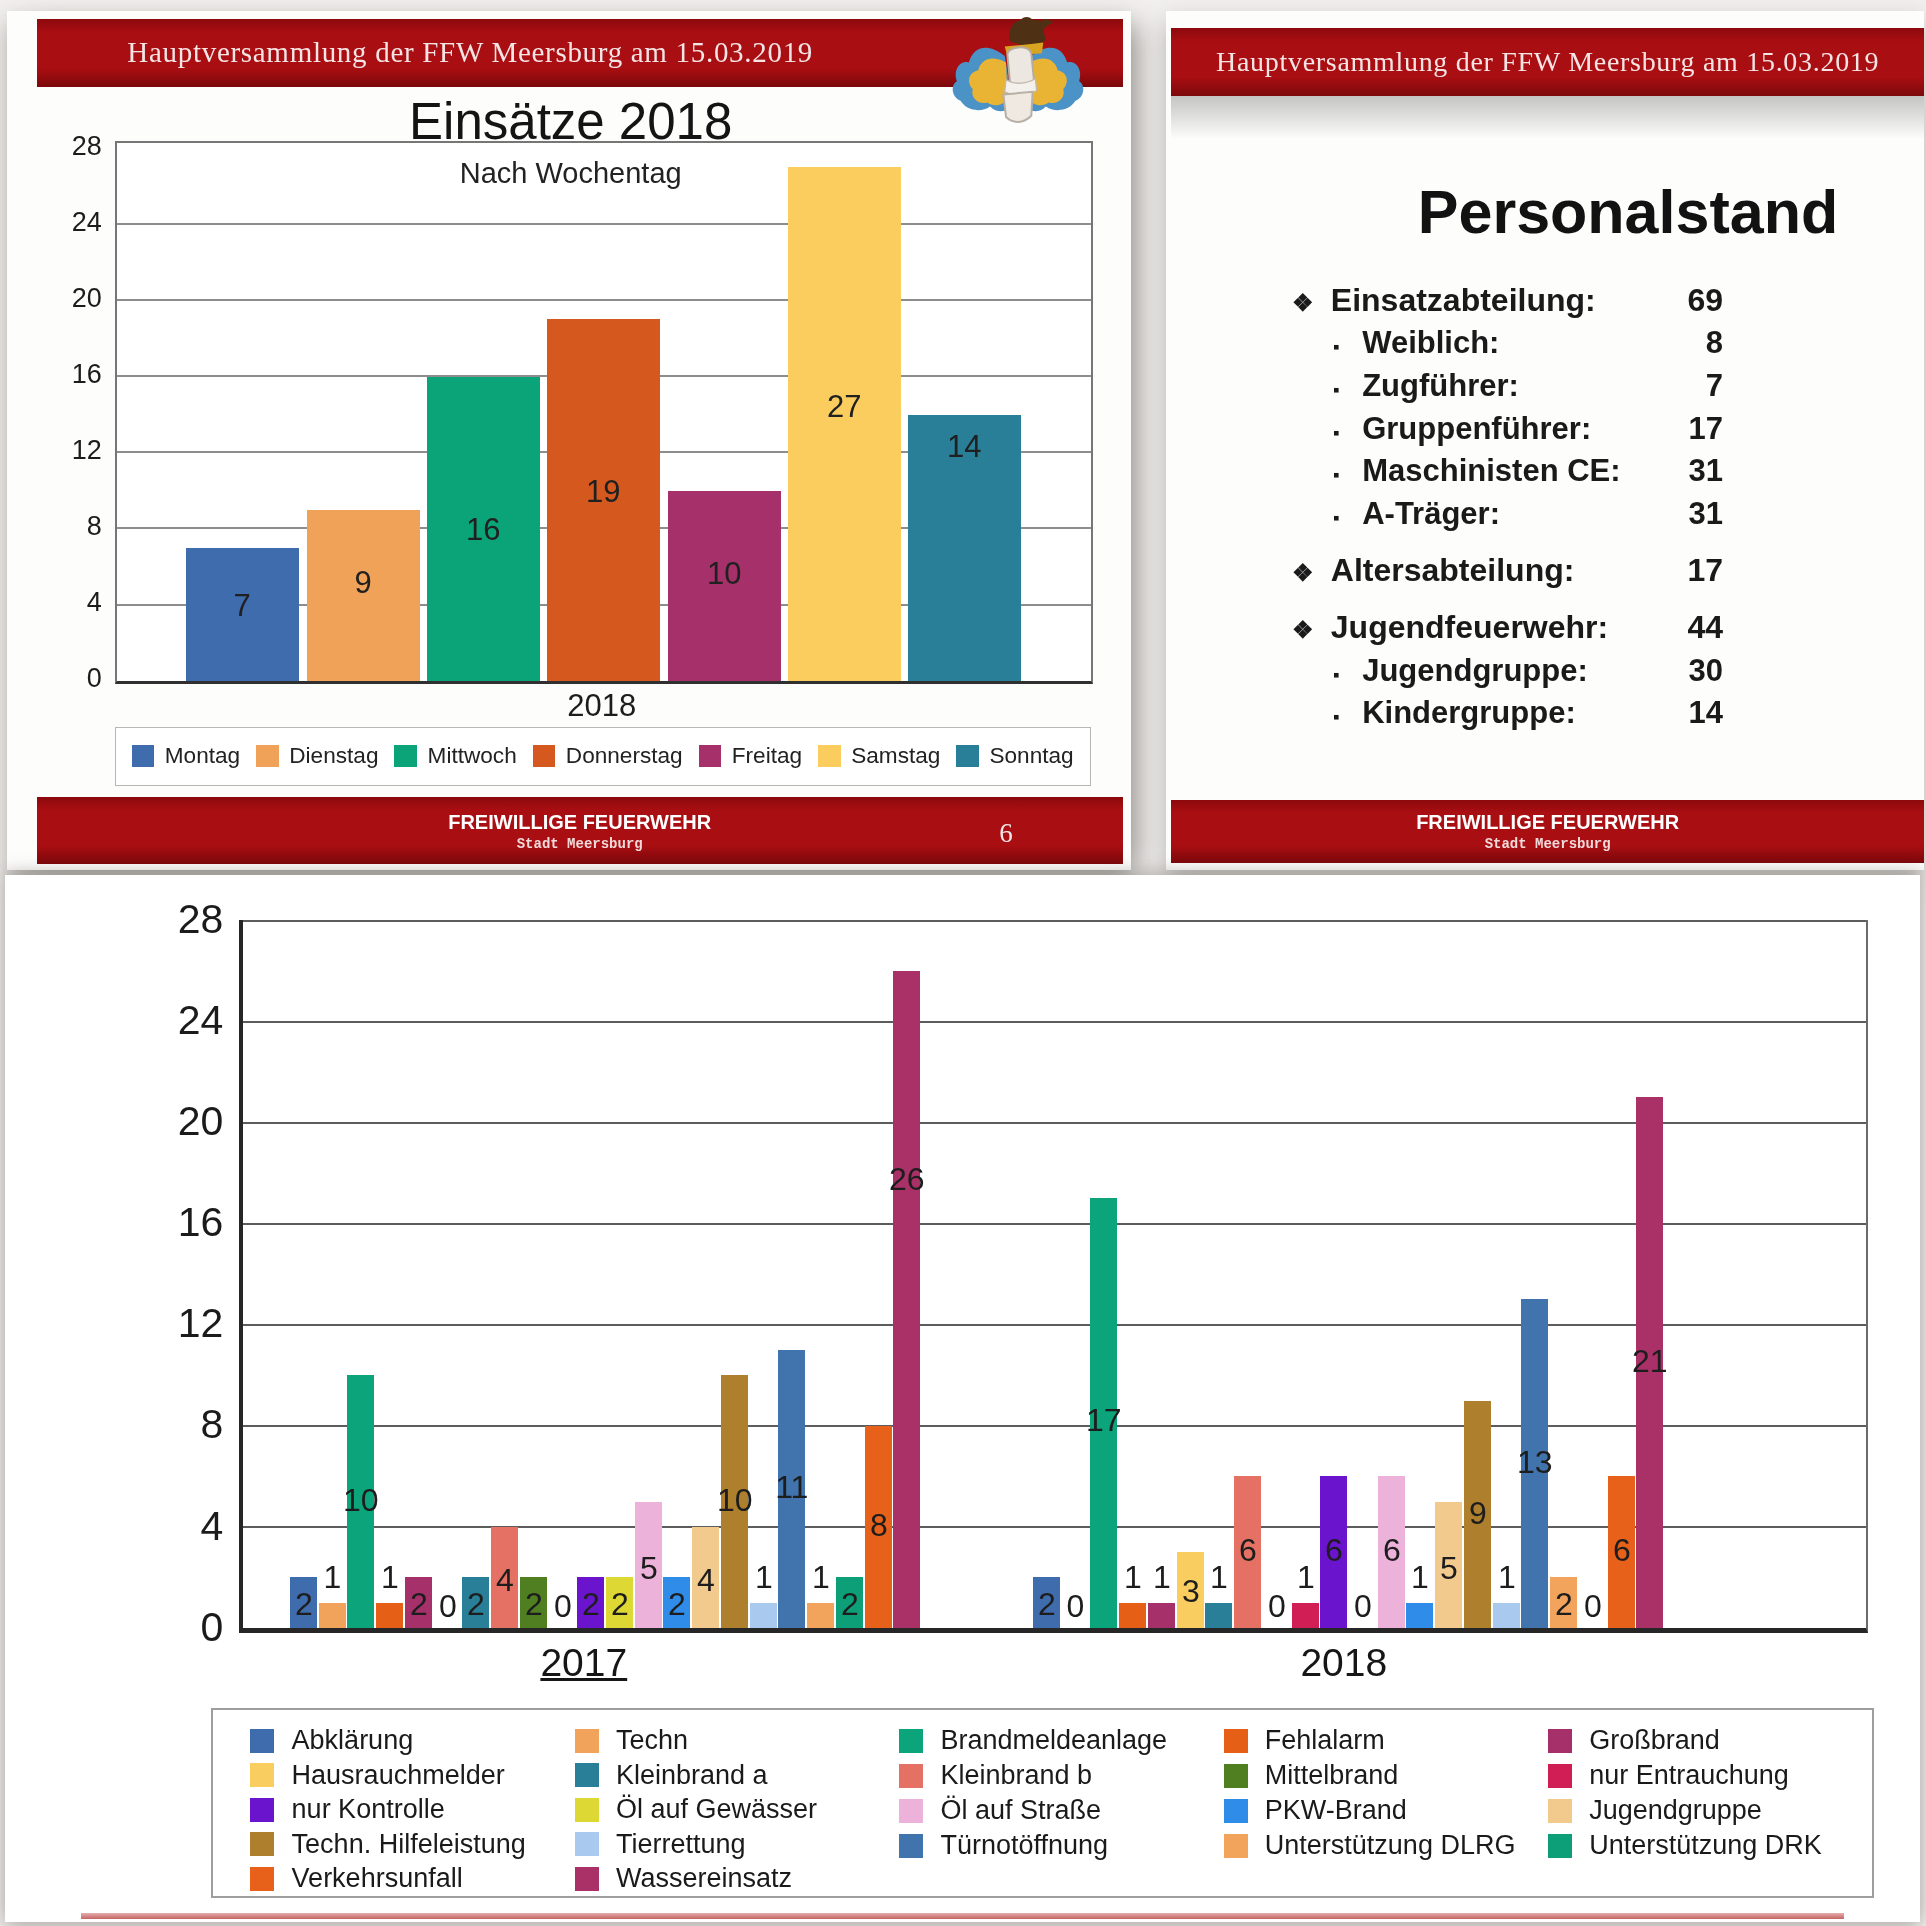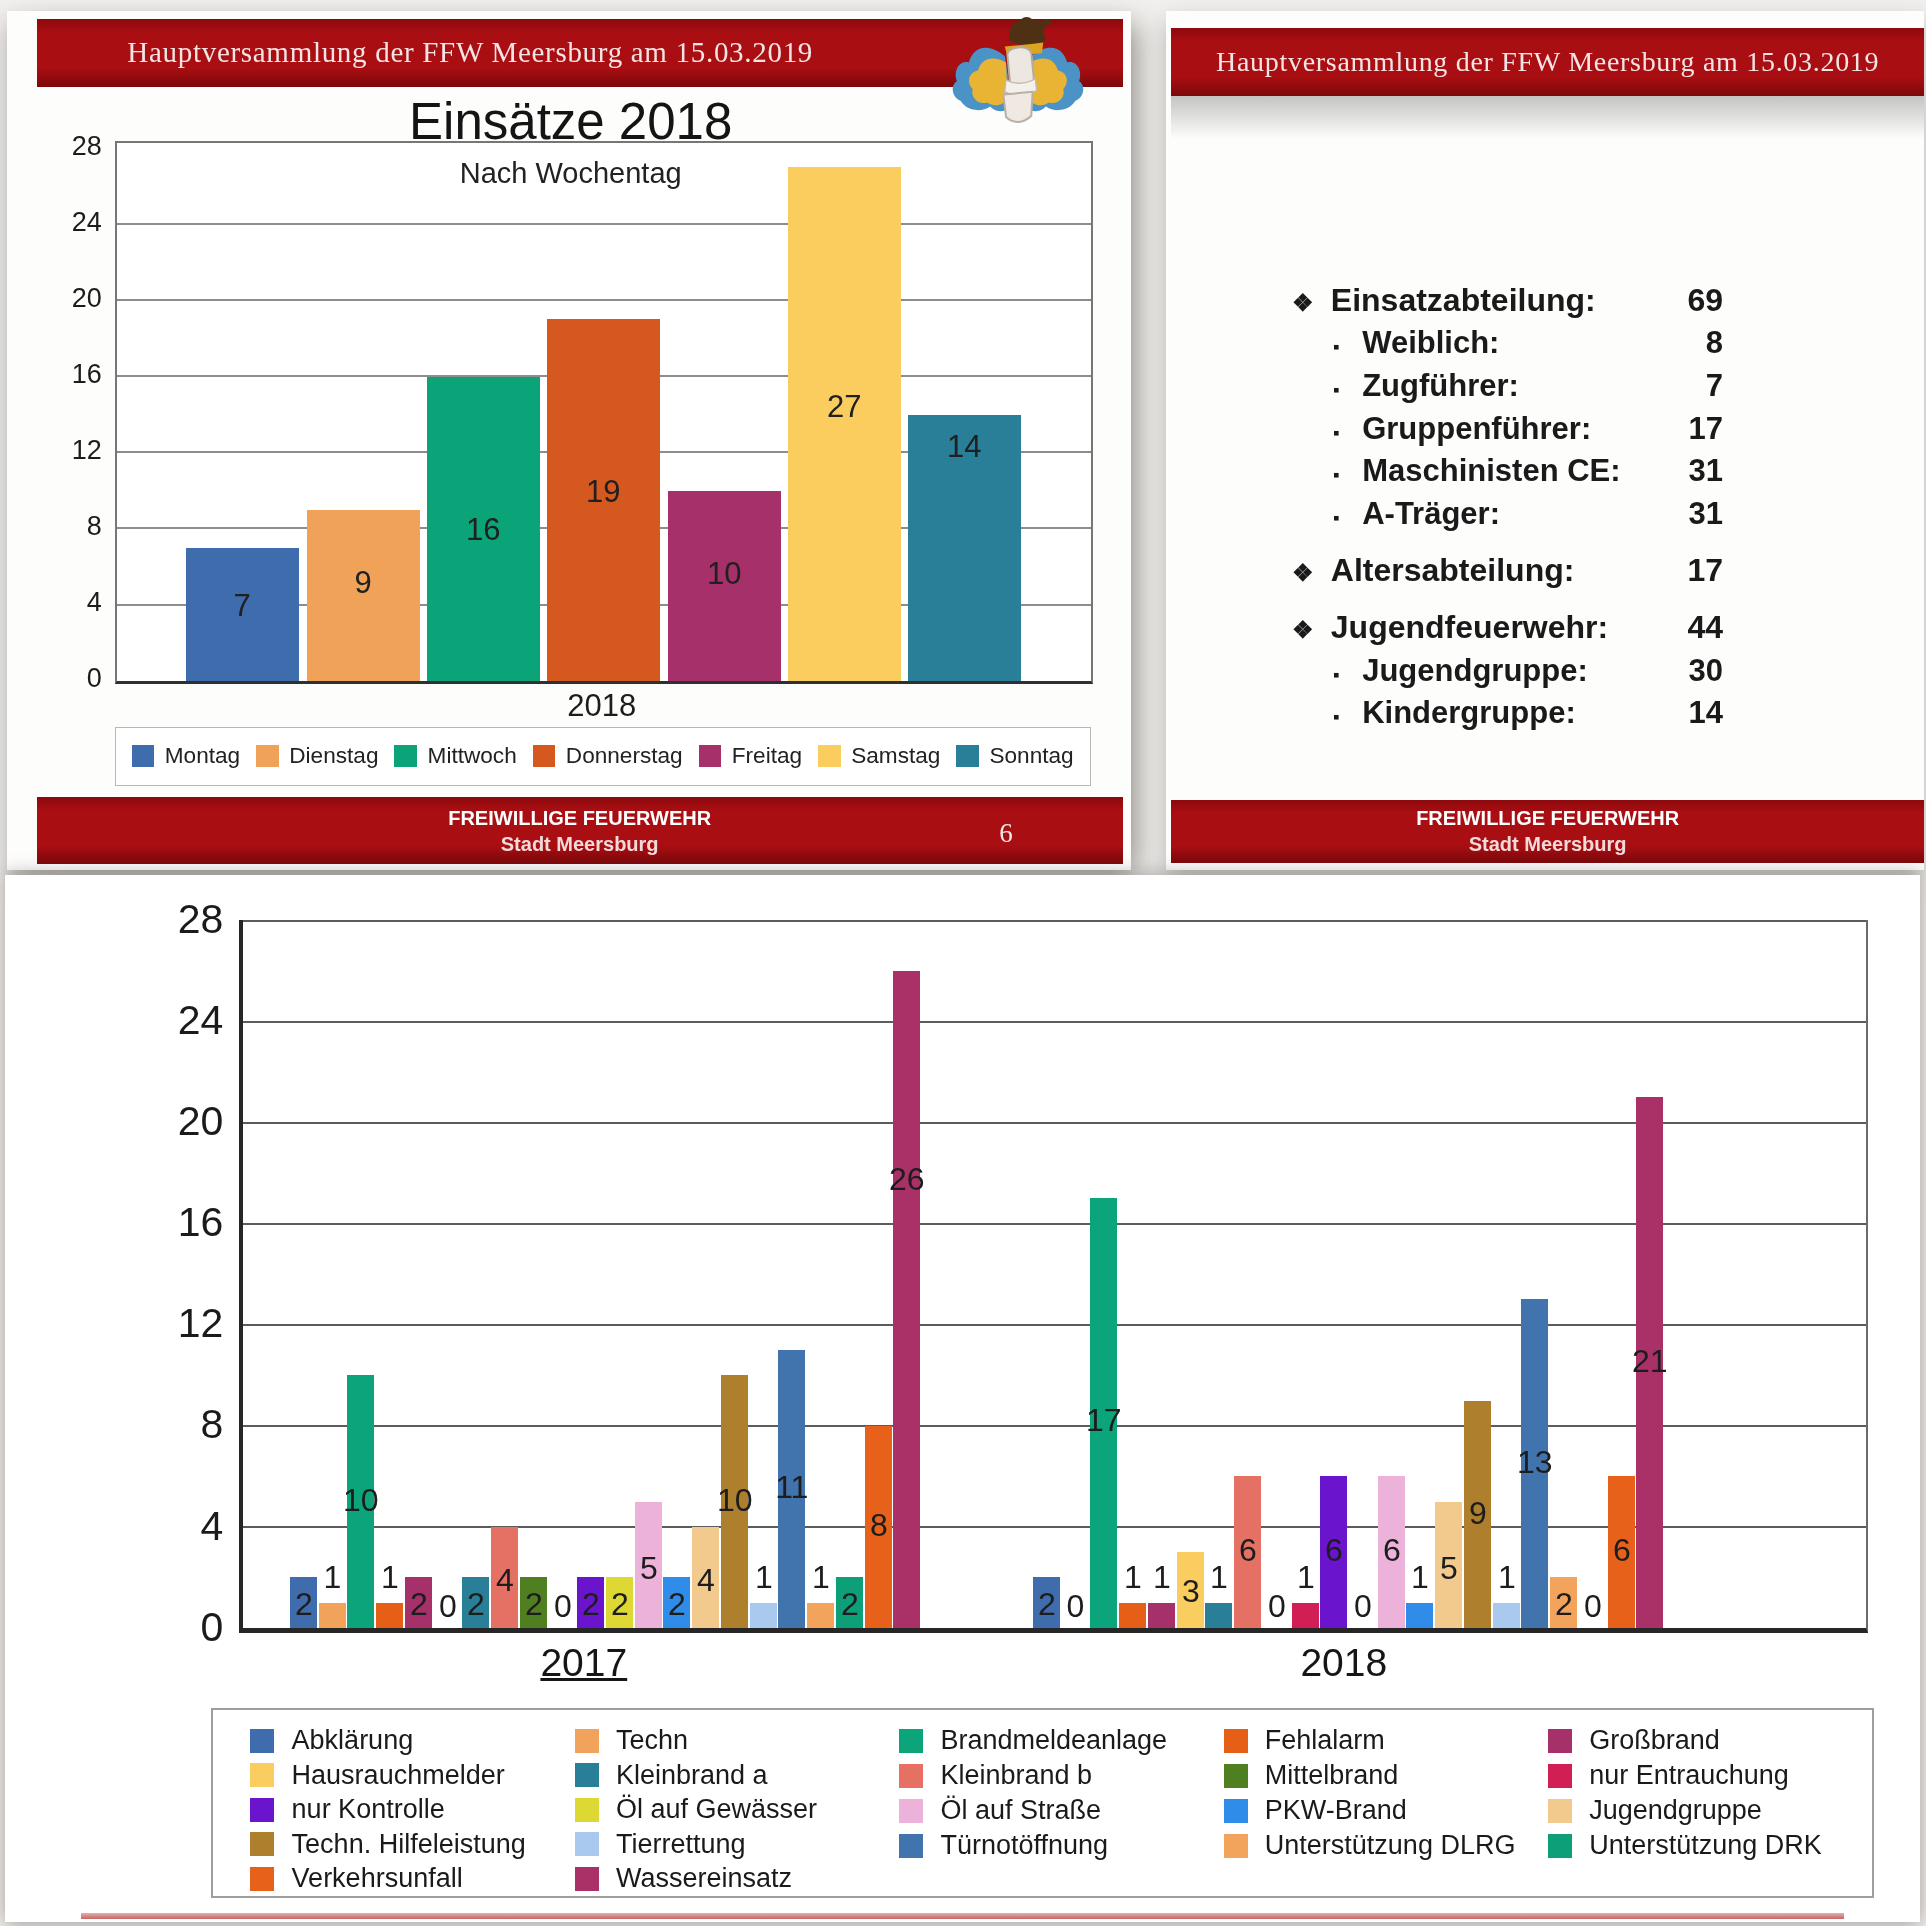--- a/index.html
+++ b/index.html
@@ -21,21 +21,21 @@
   #hdr-right .hdr-text{font-size:28px;}
   .hdr-shadow{position:absolute;left:5.3px;right:0;top:85px;height:43px;
           background:linear-gradient(180deg,rgba(110,110,110,.4),rgba(255,255,255,0));}
 
   .crest{position:absolute;left:939px;top:5.3px;width:144px;height:133px;z-index:5;}
 
   .footbar{position:absolute;flex-direction:column;line-height:1.3;}
   #foot-left{left:30px;right:8px;bottom:5.3px;height:67px;}
   #foot-right{left:5.3px;right:0;bottom:6.7px;height:63px;}
   .foot-l1{font-size:20px;font-weight:bold;color:#fff;}
-  .foot-l2{font-size:20px;font-weight:bold;color:#f3dada;}
+  .foot-l2{font-size:14px;font-weight:bold;color:#f3dada;font-family:Liberation Mono, monospace;}
   .page-num{position:absolute;right:110px;top:18.6px;font-family:"Liberation Serif",serif;font-size:27px;color:#f2e7e7;}
 
   
   .chart-title{position:absolute;left:108px;width:974px;top:81px;text-align:center;
                transform:translateX(-31px);font-size:51px;color:#141414;}
   .chart-subtitle{position:absolute;left:108px;width:974px;top:146px;text-align:center;
                transform:translateX(-31px);font-size:29px;color:#222;z-index:3;}
   #wk-plot{position:absolute;left:108px;top:130px;width:974px;height:538px;background:#fff;
            border:2px solid #767676;border-bottom:3.3px solid #303030;}
   .wk-grid{position:absolute;left:0;right:0;border-top:2px solid #8d8d8d;z-index:0;}
@@ -180,20 +180,21 @@
       <div class="page-num">6</div>
     </div>
   </div>
 
   <div class="slide" id="slide-right">
     <div class="redbar" id="hdr-right">
       <span class="hdr-text">Hauptversammlung der FFW Meersburg am 15.03.2019</span>
     </div>
     <div class="hdr-shadow"></div>
 
+    <div class="pers-title">Personalstand</div>
 
     <div id="pers-list">
         <div class="prow l1">
           <div class="plabelwrap" style="display: flex; align-items: baseline;">
             <span class="pbullet">❖</span>
             <span>Einsatzabteilung:</span>
           </div>
           <div class="pval">69</div>
         </div>
         <div class="prow l2">

